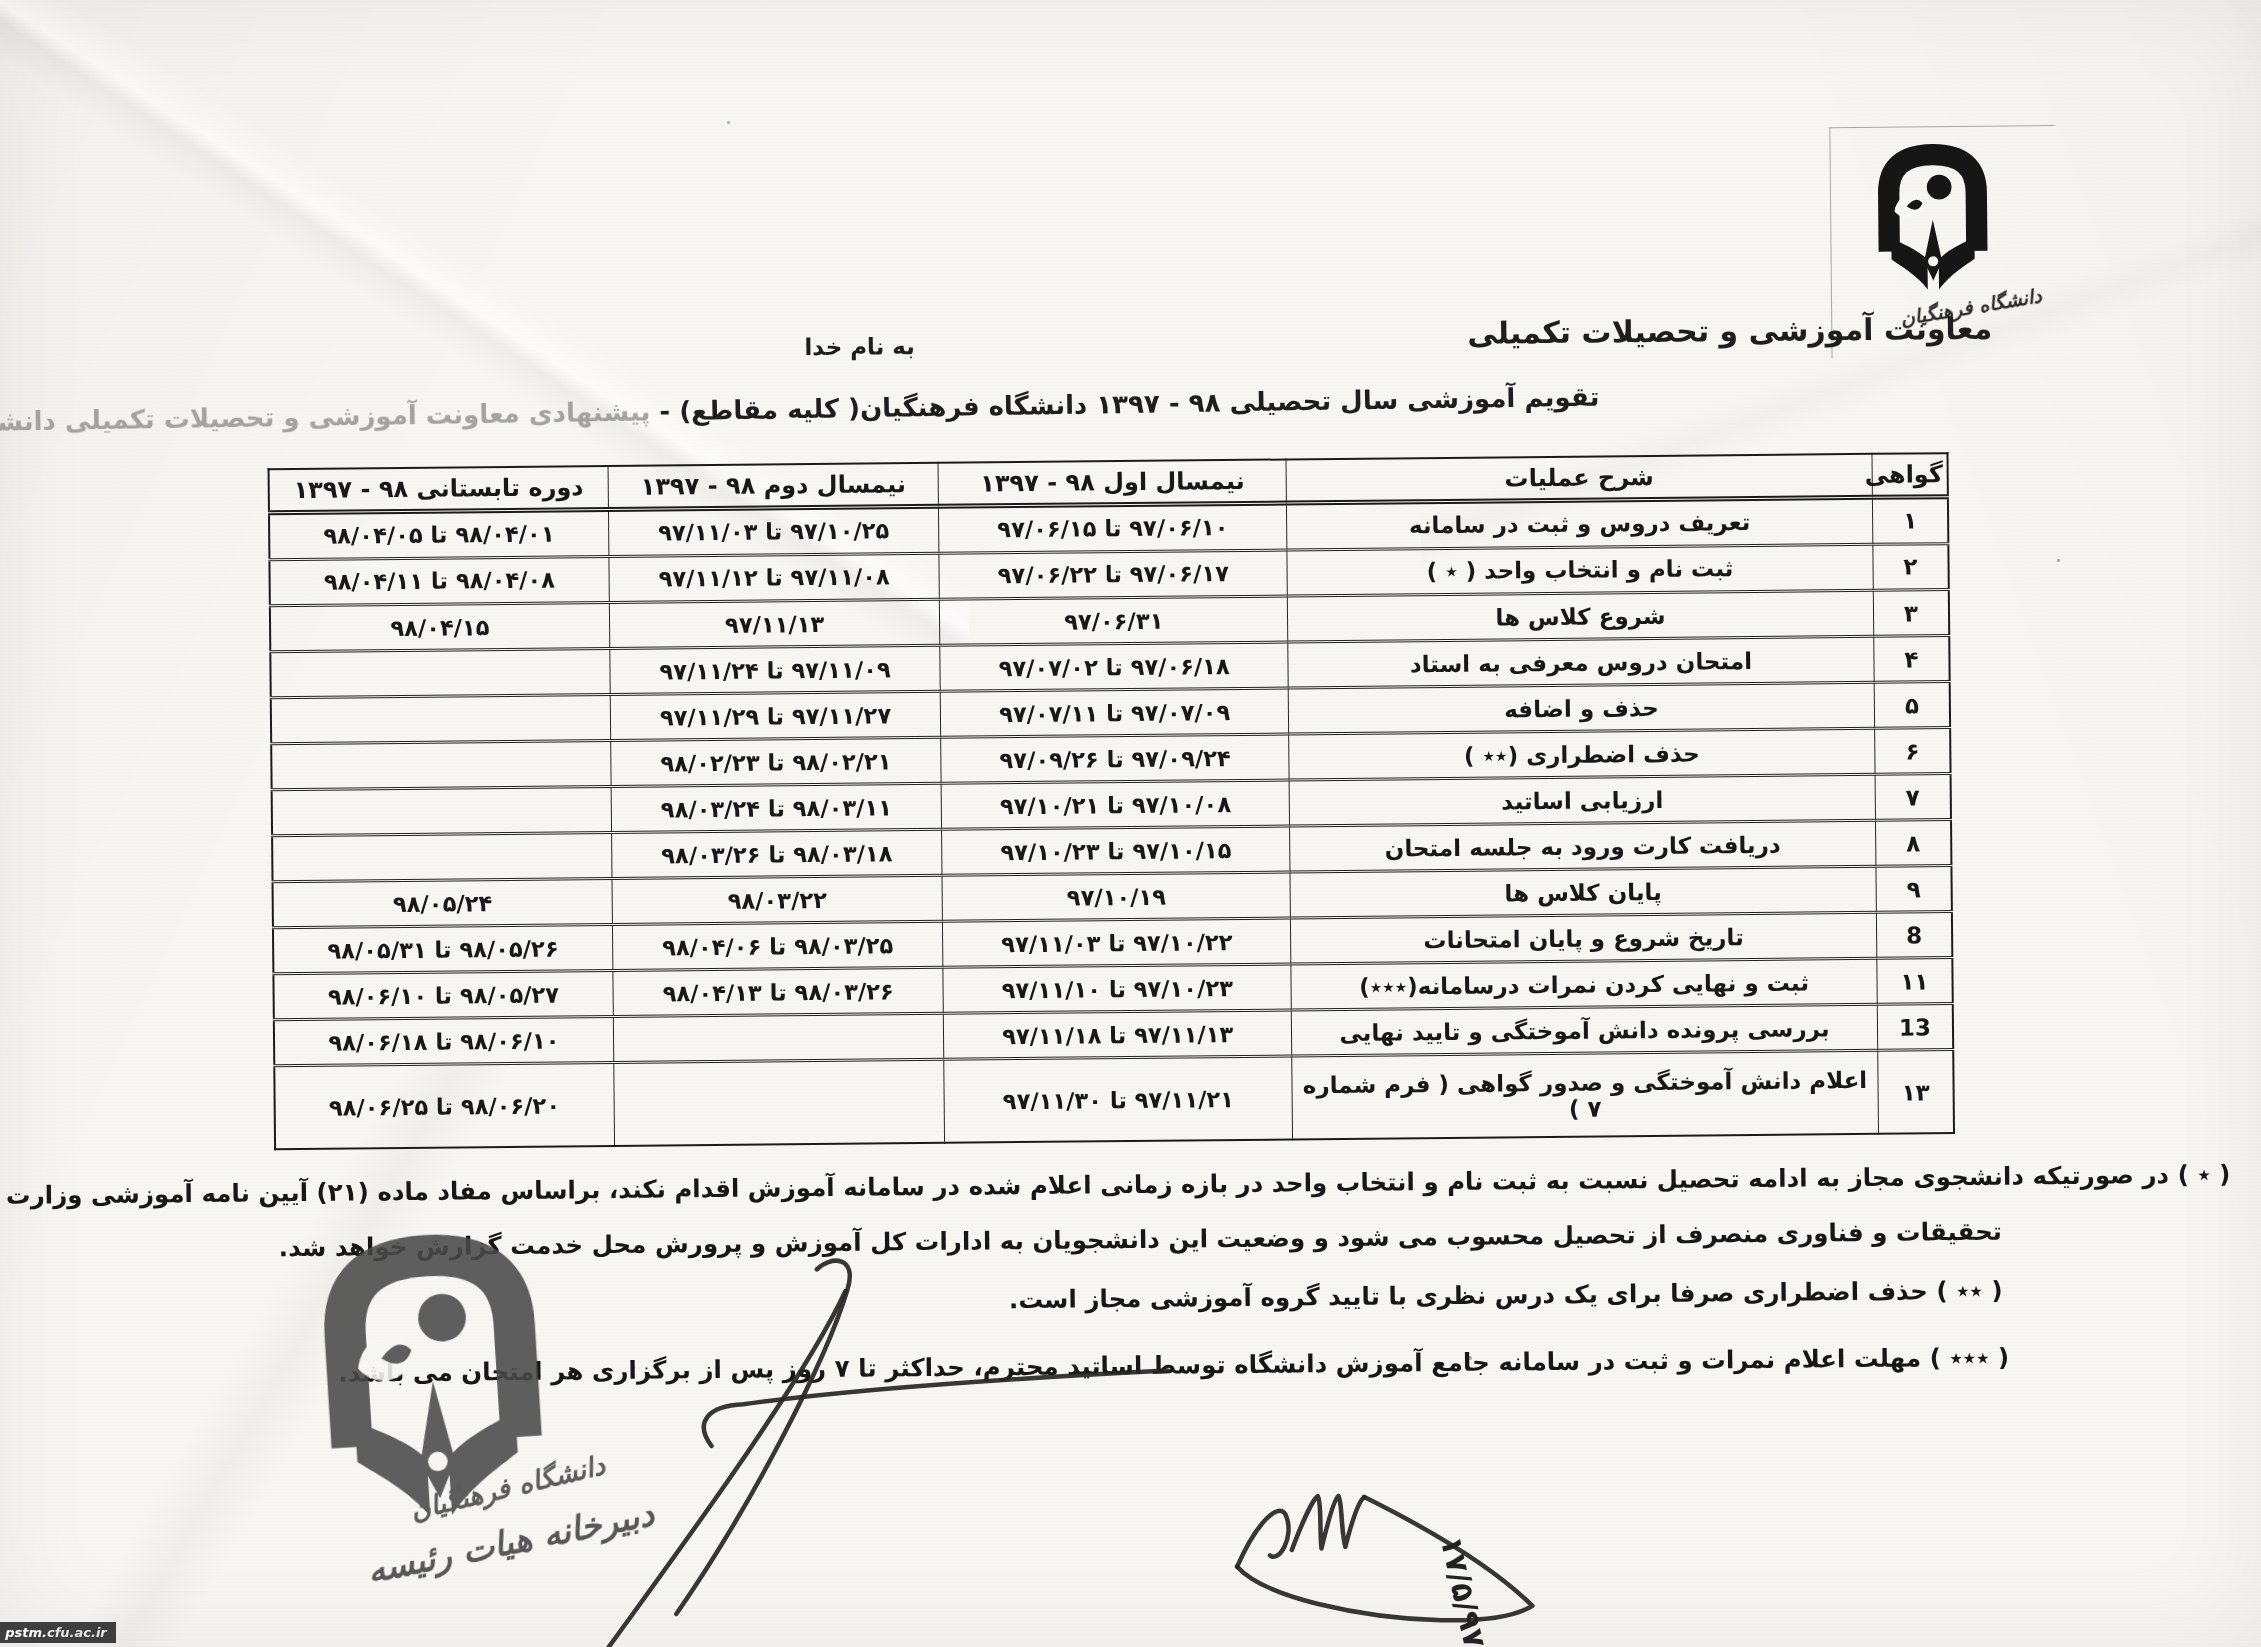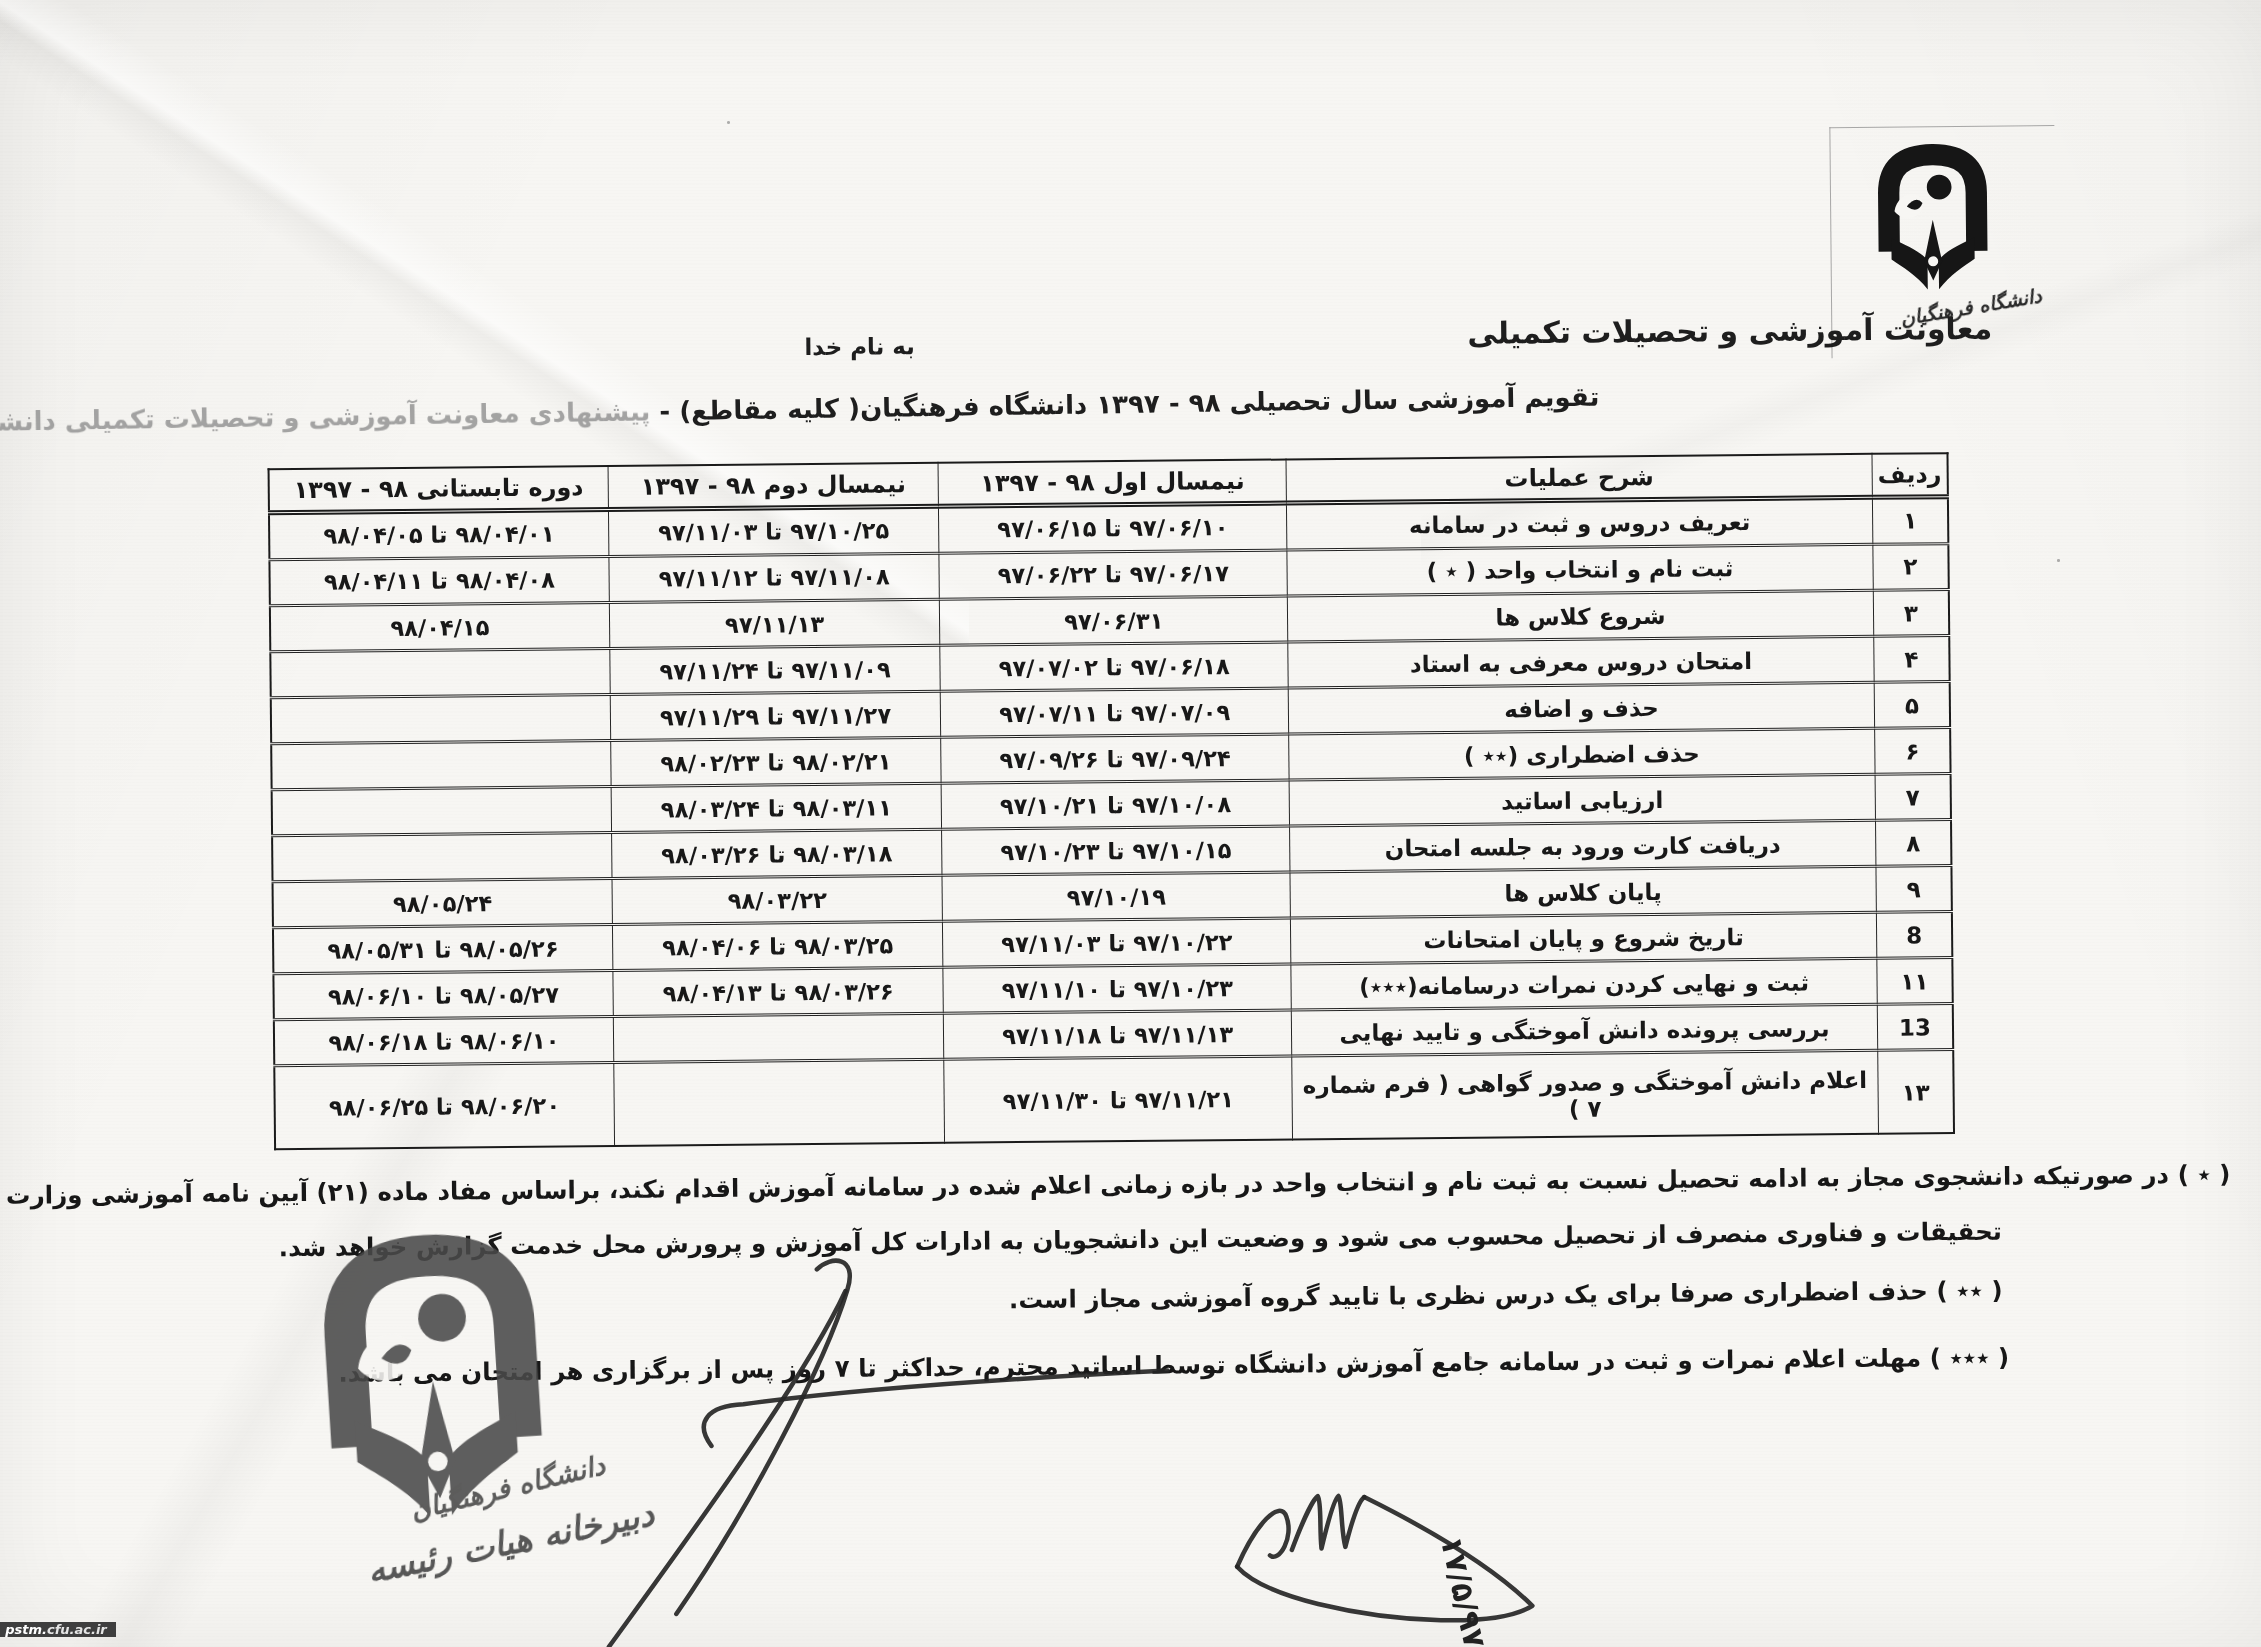--- a/index.html
+++ b/index.html
@@ -98,21 +98,21 @@
   .sig-layer{position:absolute;left:549px;top:1247px;width:1033px;height:400px;}
   .sig-layer path{fill:none;stroke:#262626;stroke-linecap:round;stroke-linejoin:round;opacity:.92;}
   .hand-date{
     position:absolute;left:1461px;top:1536px;
     font-size:30px;font-weight:bold;direction:rtl;white-space:nowrap;
     transform:rotate(78deg);transform-origin:0 0;color:#222;
   }
 
   
   .watermark{
-    position:absolute;left:0;top:1622px;height:15px;
+    position:absolute;left:0;top:1622px;height:21px;
     background:#3e3e3e;color:#fff;
     display:flex;align-items:center;padding:0 9px 0 5.2px;
     font-size:13px;font-weight:bold;font-style:italic;
     font-family:"DejaVu Sans", sans-serif;
   }
   .watermark .site{color:#e5e5e5;}
 </style>
 </head>
 <body>
 
@@ -160,21 +160,21 @@
     <table class="cal-table">
       <colgroup>
         <col class="col-no">
           <col class="col-desc">
           <col class="col-t1">
           <col class="col-t2">
           <col class="col-sum">
       </colgroup>
       <thead>
         <tr>
-          <th>ردیف</th>
+          <th>گواهی</th>
           <th>شرح عملیات</th>
           <th>نیمسال اول ۹۸ - ۱۳۹۷</th>
           <th>نیمسال دوم ۹۸ - ۱۳۹۷</th>
           <th>دوره تابستانی ۹۸ - ۱۳۹۷</th>
         </tr>
       </thead>
       <tbody>
 
           <tr>
             <td>۱</td>

